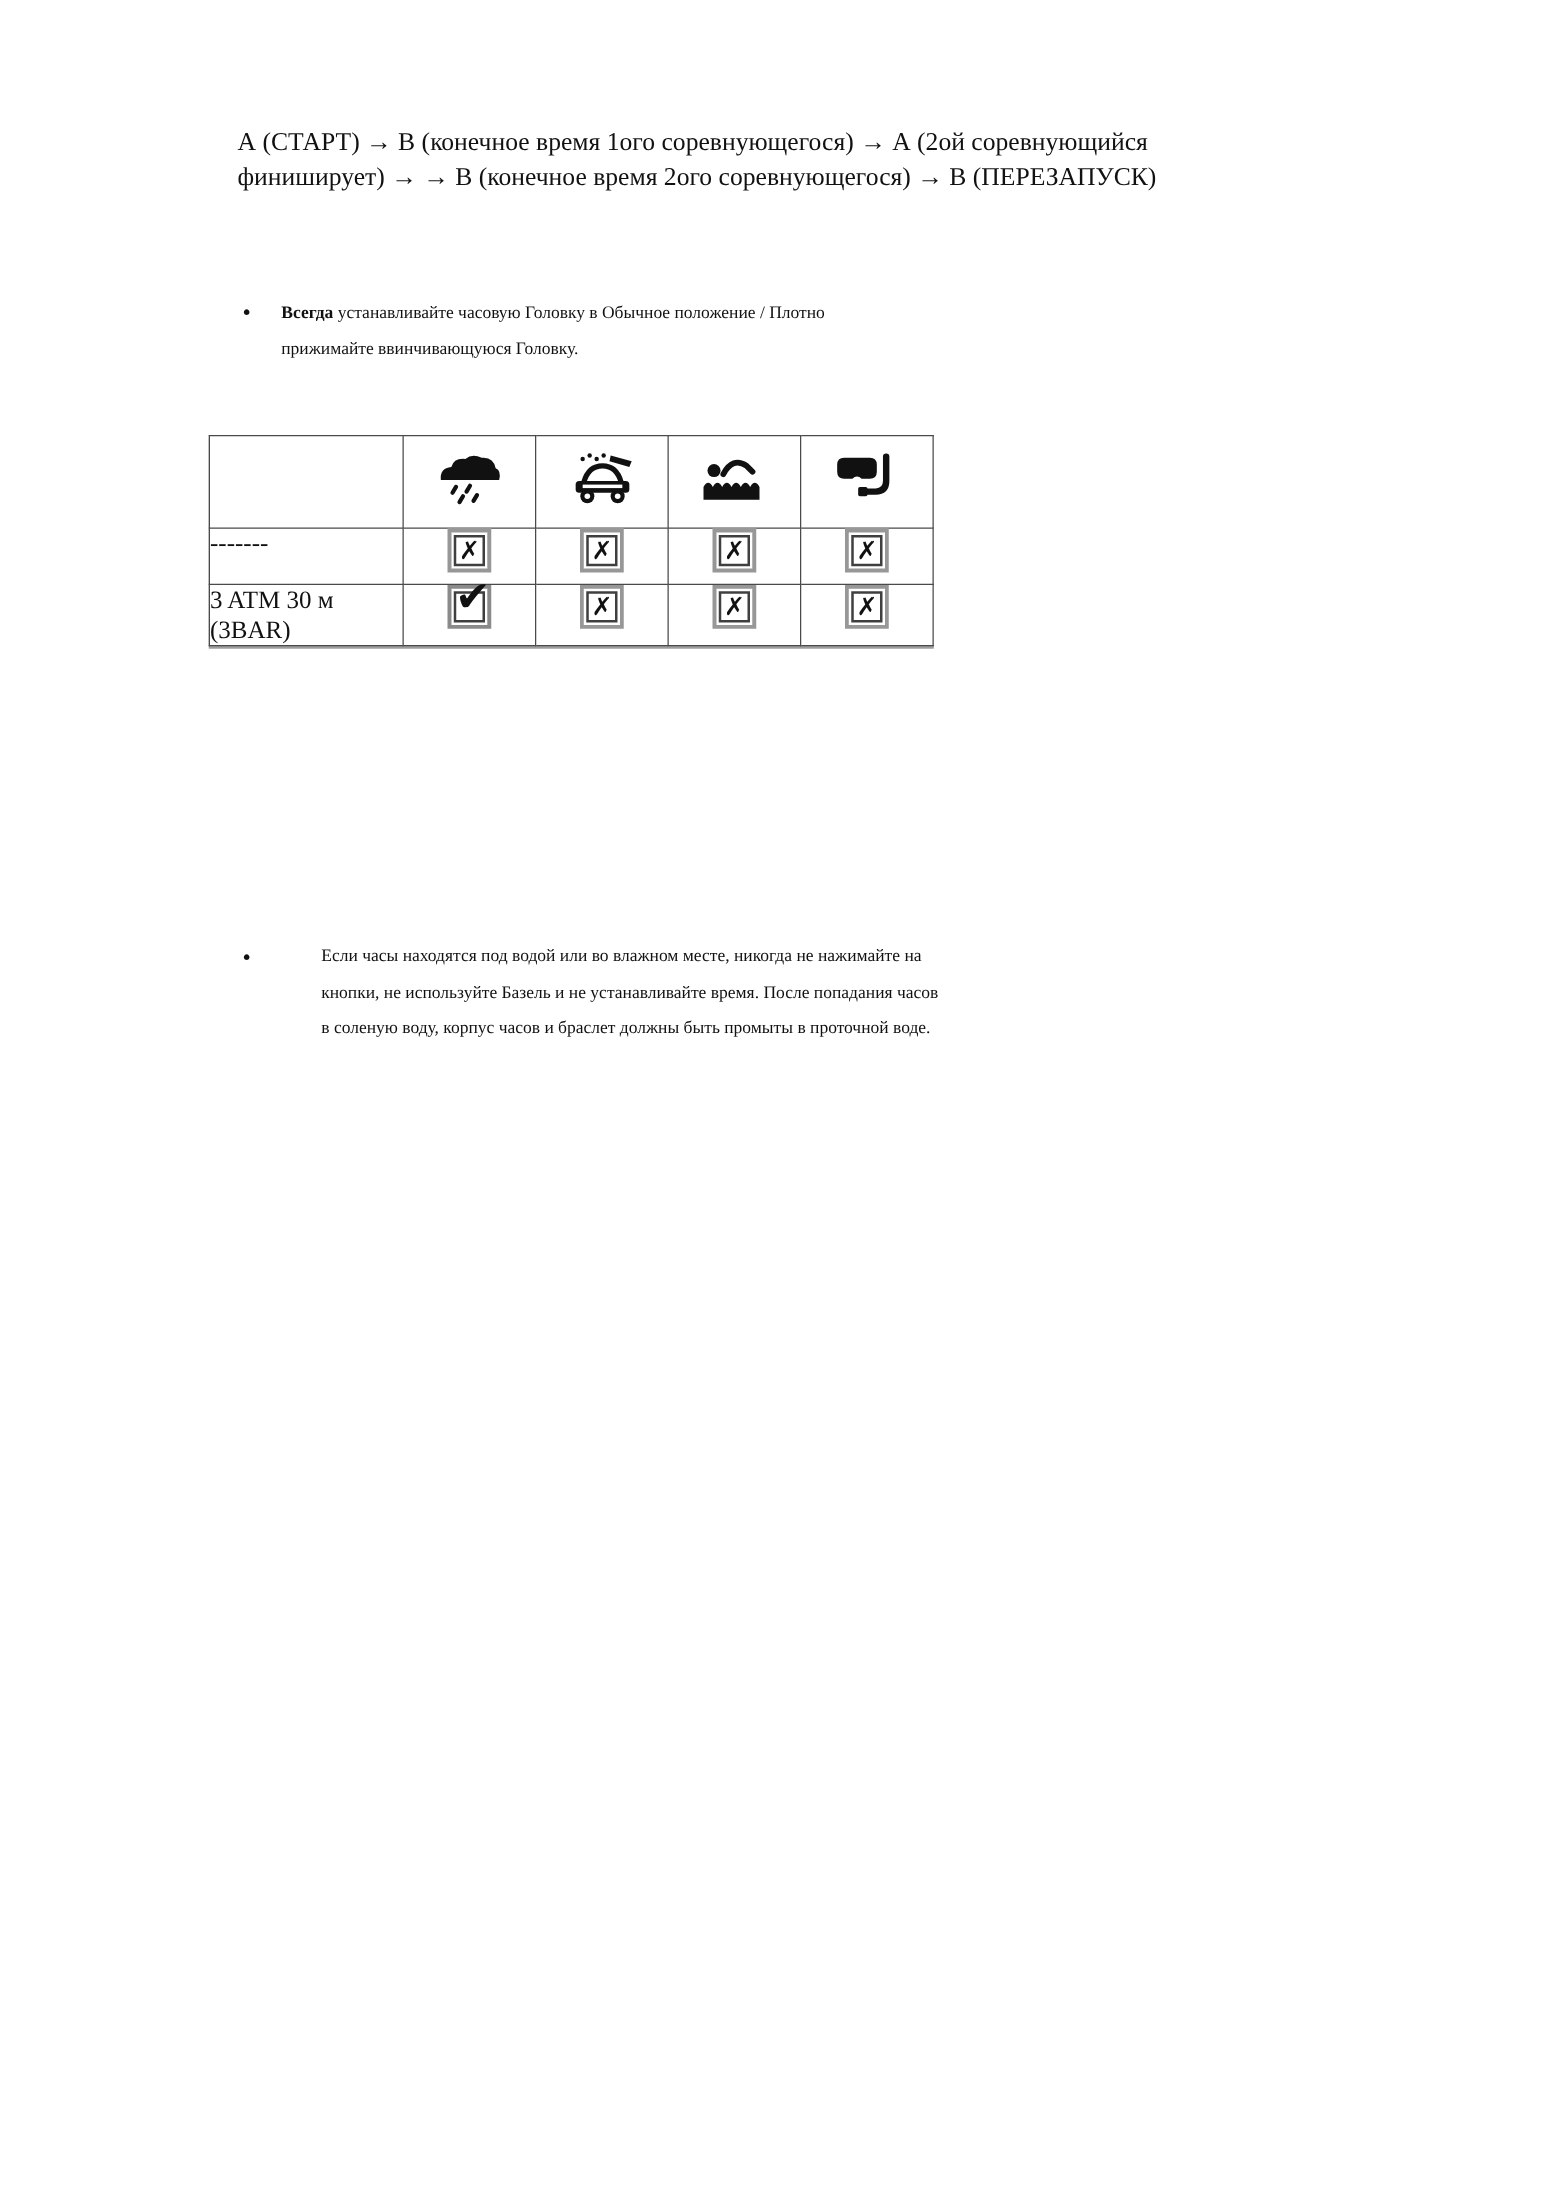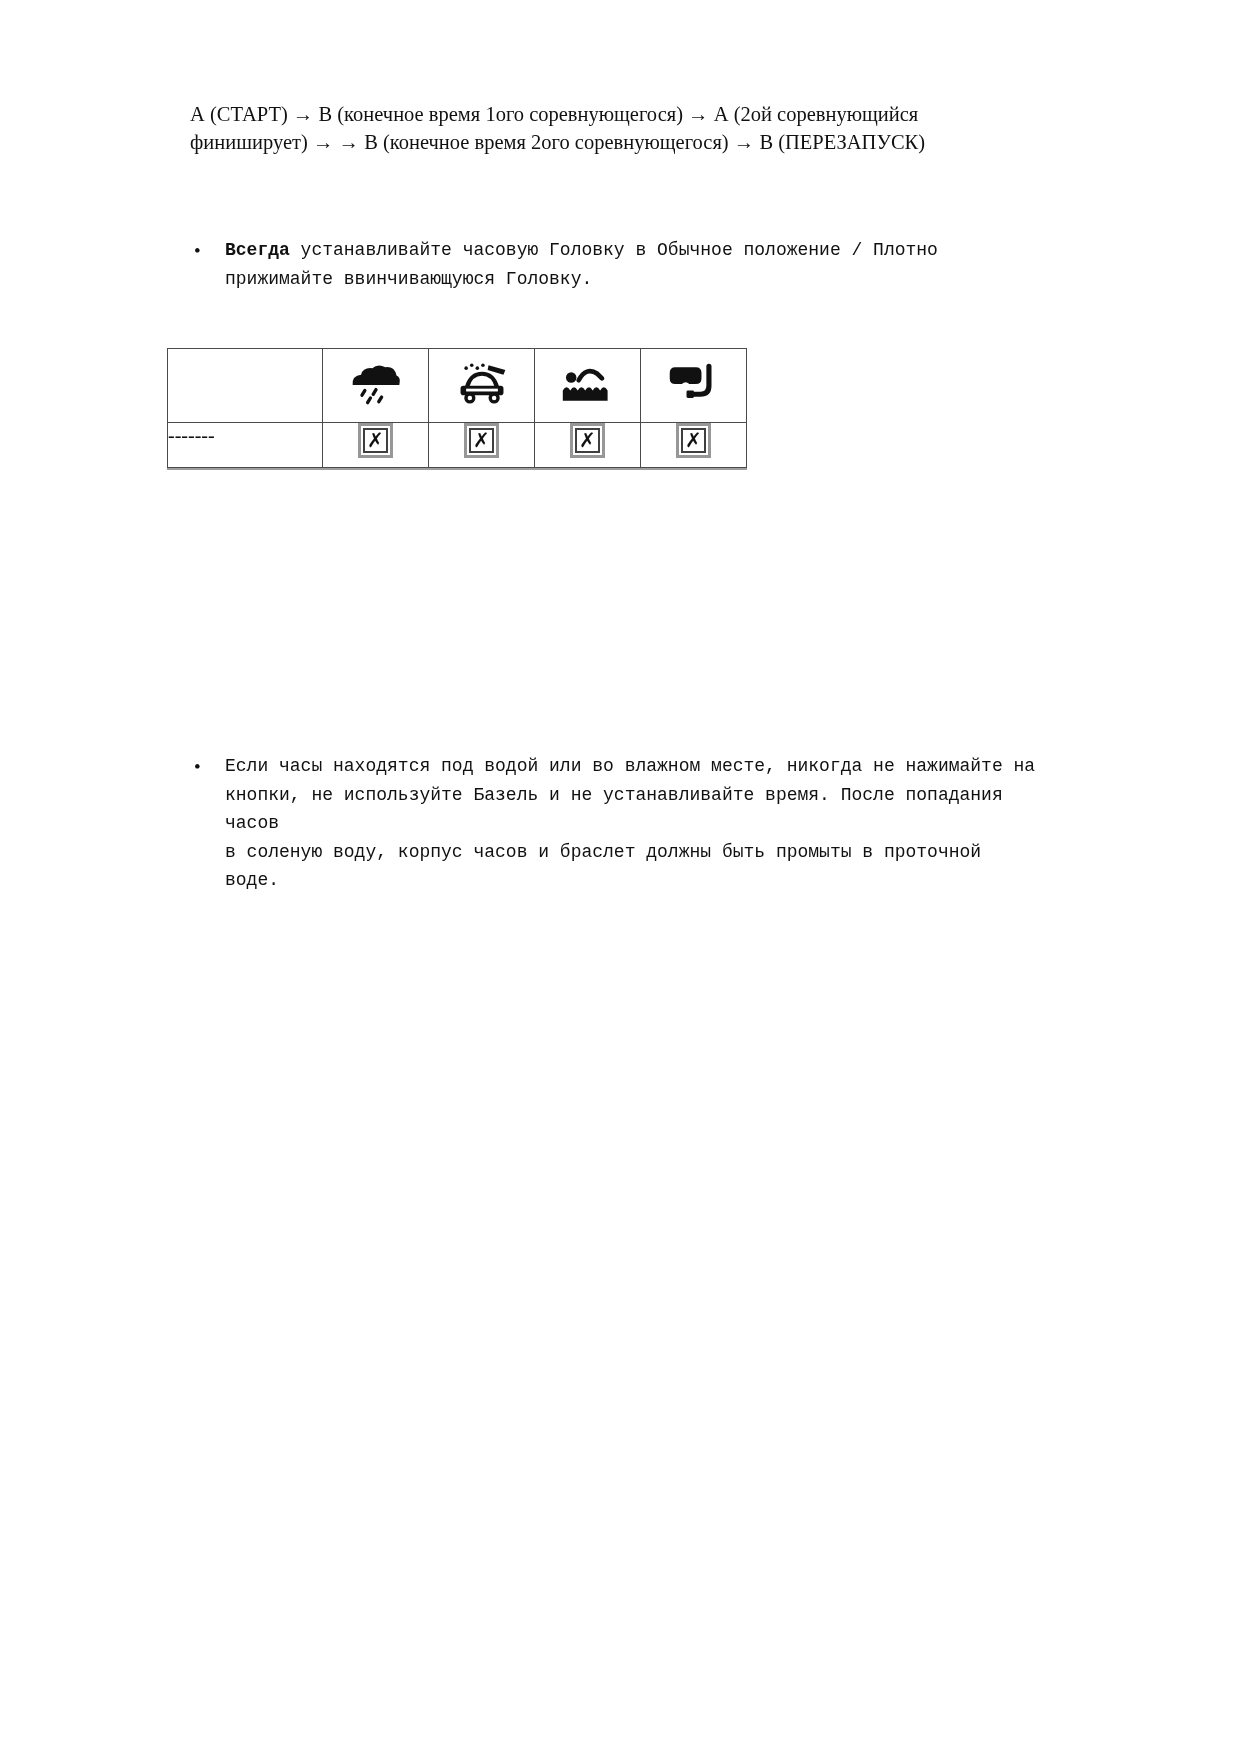--- a/index.html
+++ b/index.html
@@ -21,25 +21,25 @@
     line-height:28px;
     margin:0;
   }
   .bullet{position:absolute;display:flex;align-items:flex-start;}
   .bullet .dot{
     width:31px;
     font-size:19px;
     line-height:29px;
     flex:0 0 31px;
   }
-  .bullet-body{margin:0;font-size:18px;line-height:29px;width:760px;font-family:Liberation Mono, monospace;}
+  .bullet-body{margin:0;font-size:14px;line-height:29px;width:760px;}
   .bullet1{left:194px; top:236px;}
   .bullet1 .bold-lead{font-weight:bold;}
   .bullet2{left:194px; top:752px;}
-  .bullet2 .bullet-body{line-height:28.5px;width:820px;}
+  .bullet2 .bullet-body{line-height:28.5px;width:820px;margin-left:32px;}
 
   table.wr{
     position:absolute;
     left:167px; top:348px;
     border-collapse:collapse;
     table-layout:fixed;
     box-shadow:0 2px 0 #9e9e9e;
   }
   table.wr th, table.wr td{
     border:1.5px solid #4a4a4a;
@@ -170,20 +170,28 @@
       </tr>
     </thead>
     <tbody id="wr-body">
         <tr>
           <td class="label">-------</td>
           <td class="mark"><span class="cbox cbox-x"><span class="glyph">✗</span></span></td>
           <td class="mark"><span class="cbox cbox-x"><span class="glyph">✗</span></span></td>
           <td class="mark"><span class="cbox cbox-x"><span class="glyph">✗</span></span></td>
           <td class="mark"><span class="cbox cbox-x"><span class="glyph">✗</span></span></td>
         </tr>
+        <tr>
+          <td class="label">3 ATM 30 м
+(3BAR)</td>
+          <td class="mark"><span class="cbox cbox-check"><span class="glyph">✔</span></span></td>
+          <td class="mark"><span class="cbox cbox-x"><span class="glyph">✗</span></span></td>
+          <td class="mark"><span class="cbox cbox-x"><span class="glyph">✗</span></span></td>
+          <td class="mark"><span class="cbox cbox-x"><span class="glyph">✗</span></span></td>
+        </tr>
       </tbody>
   </table>
 
   <div class="bullet bullet2">
     <span class="dot">•</span>
     <p class="bullet-body pre">Если часы находятся под водой или во влажном месте, никогда не нажимайте на
 кнопки, не используйте Базель и не устанавливайте время. После попадания часов
 в соленую воду, корпус часов и браслет должны быть промыты в проточной воде.</p>
   </div>
 

